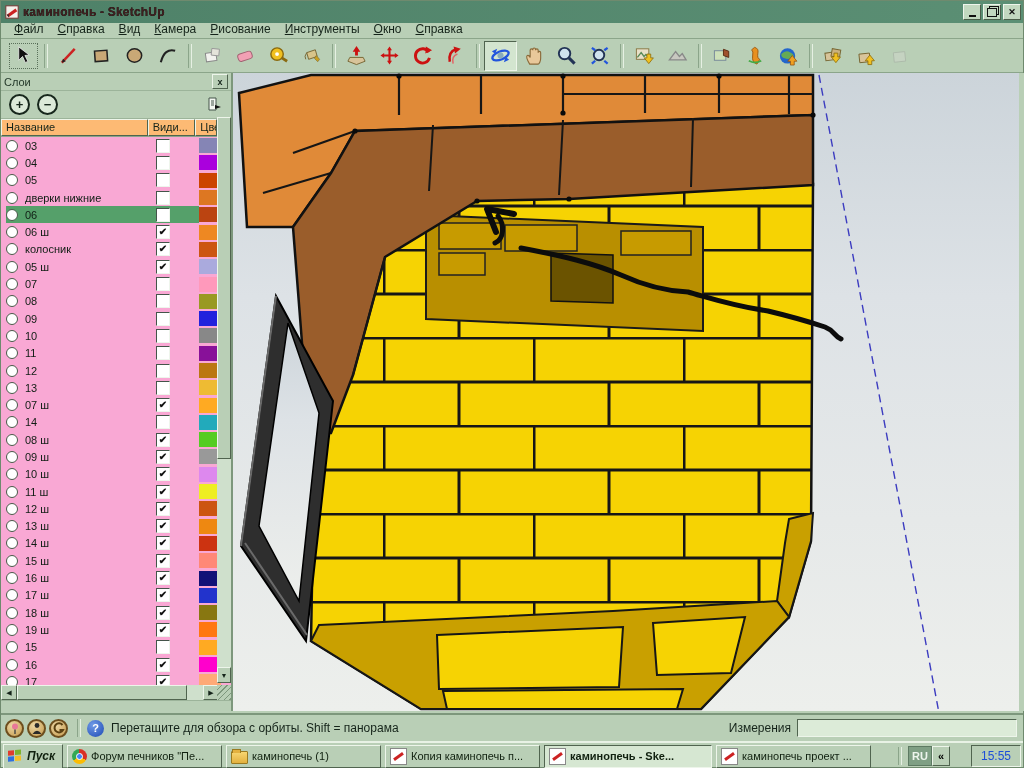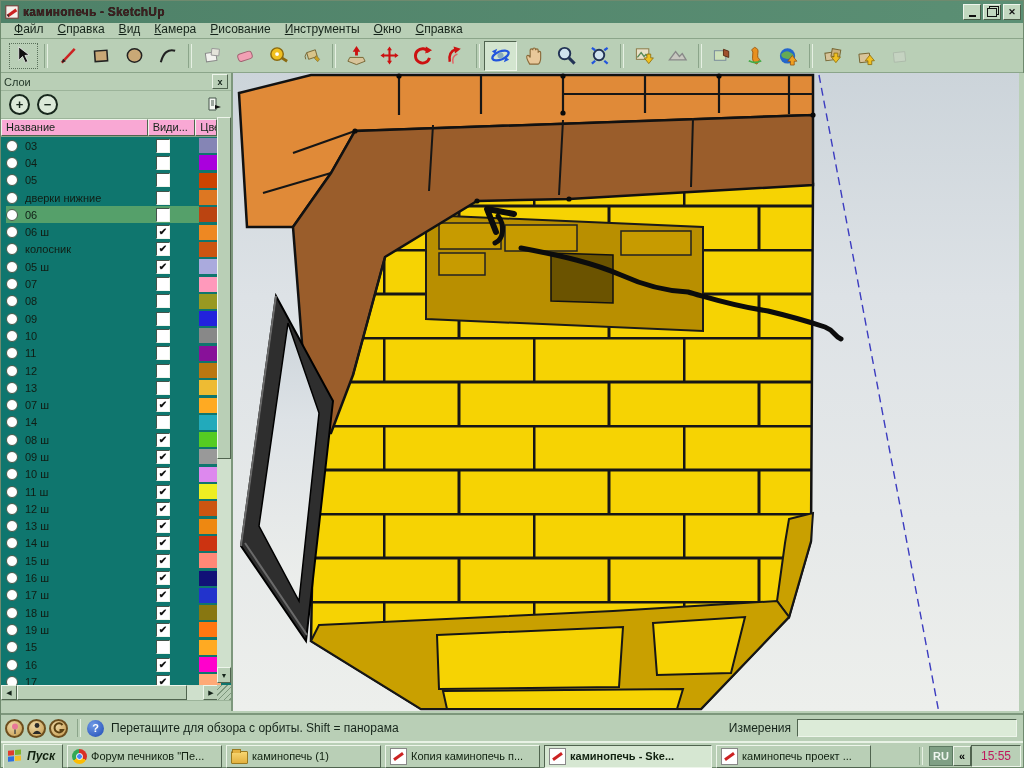--- a/index.html
+++ b/index.html
@@ -45,25 +45,25 @@
   .panel{position:absolute;left:0;top:0;width:232px;height:638px;background:#b9cfb6;
     border-right:2px solid #7d977c;box-sizing:border-box;font-size:11px;color:#15241a;}
   .p-title{height:17px;display:flex;align-items:center;padding:0 3px;border-bottom:1px solid #9cb49a;}
   .p-title-text{font-size:11px;color:#24392a;}
   .p-close{margin-left:auto;width:14px;height:13px;font-size:9px;font-weight:bold;display:flex;align-items:center;justify-content:center;}
   .p-tools{height:27px;display:flex;align-items:center;gap:7px;padding:0 8px;}
   .pm-btn{width:17px;height:17px;border-radius:50%;border:2px solid #17271c;background:#dcead9;
     display:flex;align-items:center;justify-content:center;font-weight:bold;font-size:13px;line-height:1;color:#17271c;}
   .p-detail{margin-left:auto;}
   .p-head{height:17px;display:flex;border-top:1px solid #9cb49a;}
-  .hcell{border:1px solid;border-color:#edf5ea #50644f #50644f #edf5ea;background:#f9a8d4;
+  .hcell{border:1px solid;border-color:#edf5ea #50644f #50644f #edf5ea;background:#fdba74;
     padding:1px 4px;box-sizing:border-box;white-space:nowrap;overflow:hidden;font-size:11px;}
   .hc-name{width:148px;}.hc-vis{width:48px;}.hc-col{width:22px;padding-right:0;}
   .hc-up{width:14px;display:flex;align-items:center;justify-content:center;font-size:7px;padding:0;}
-  .p-list{position:relative;height:548px;overflow:hidden;background:#0f766e;border-top:1px solid #8ba58a;}
+  .p-list{position:relative;height:548px;overflow:hidden;background:#f9a8d4;border-top:1px solid #8ba58a;}
   .lrow{height:17.3px;display:flex;align-items:center;padding-left:5px;box-sizing:border-box;}
   .lrow .hl{display:flex;align-items:center;flex:0 0 193px;height:100%;}
   .lrow.sel .hl{background:#55a06a;}
   .radio{width:10px;height:10px;border-radius:50%;border:1px solid #4a5a4a;background:#fff;flex:0 0 auto;margin-right:7px;}
   .lname{flex:1;white-space:nowrap;overflow:hidden;font-size:11px;color:#101d14;}
   .lcheck{width:12px;height:12px;background:#fff;border:1px solid;border-color:#44544a #eef5ec #eef5ec #44544a;
     font-size:10px;line-height:11px;text-align:center;color:#111;flex:0 0 auto;margin-right:29px;font-weight:bold;}
   .lswatch{width:22px;height:15px;flex:0 0 auto;}
   
   .vscroll{position:absolute;right:0;top:44px;width:14px;height:566px;background:#cfe0cc;}
@@ -111,22 +111,22 @@
   .ticon.chrome::after{content:"";position:absolute;left:4px;top:4px;width:7px;height:7px;border-radius:50%;
     background:#4285f4;border:1px solid #fff;box-sizing:border-box;}
   .ticon.folder{background:linear-gradient(#f7d671,#e3b13f);border:1px solid #9a7a20;border-radius:1px;margin-top:2px;height:11px;}
   .ticon.folder::before{content:"";position:absolute;left:0;top:-3px;width:7px;height:3px;background:#e3b13f;border:1px solid #9a7a20;border-bottom:none;}
   .ticon.sketchup{background:#fff;border:1px solid #888;}
   .ticon.sketchup::after{content:"";position:absolute;left:2px;top:6px;width:11px;height:3px;background:#cc2222;transform:rotate(-35deg);}
   .tray{margin-left:auto;display:flex;align-items:center;flex:0 0 auto;}
   .ru-badge{width:22px;height:18px;background:#7f9f84;color:#eef5ee;font-size:11px;font-weight:bold;
     display:flex;align-items:center;justify-content:center;border:1px solid #5d7a62;}
   .chev{width:16px;height:18px;display:flex;align-items:center;justify-content:center;font-size:11px;font-weight:bold;}
-  .clock{width:48px;height:20px;display:flex;align-items:center;justify-content:center;font-size:12px;color:#be185d;
-    border:1px solid;border-color:#50644f #edf5ea #edf5ea #50644f;}
+  .clock{width:48px;height:20px;display:flex;align-items:center;justify-content:center;font-size:12px;color:#1d4ed8;
+    border:1px solid;border-color:#50644f #edf5ea #edf5ea #50644f;margin-left:21px;}
 </style>
 </head>
 <body>
 
 <div class="app">
 
   <div class="titlebar">
     <svg class="app-icon" viewBox="0 0 16 16">
       <rect x="1" y="1" width="14" height="14" fill="#f4f2ec" stroke="#7a2a2a"></rect>
       <path d="M2 11 L12 4 L14 7 L4 14 Z" fill="#cc2222"></path>

